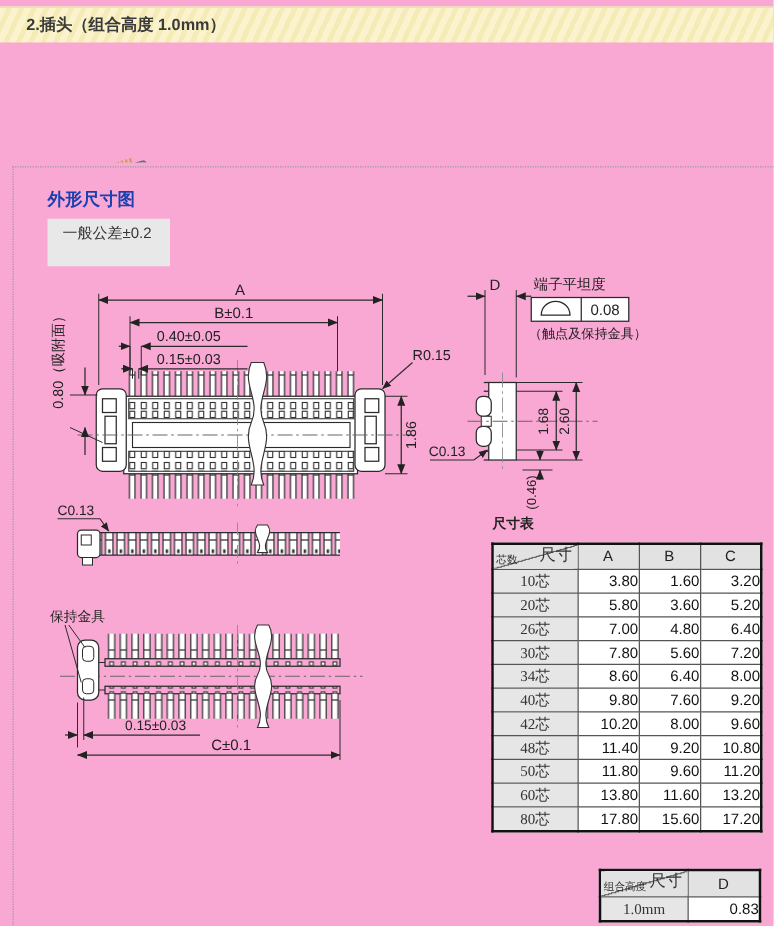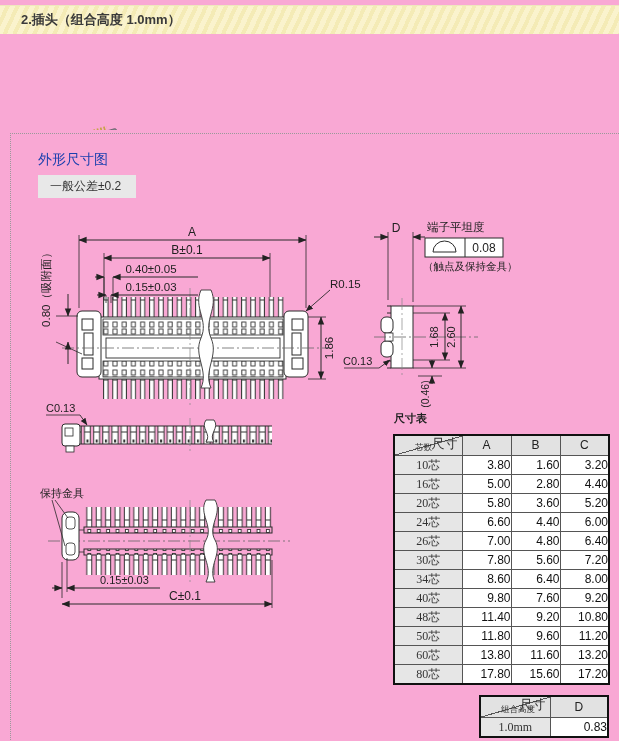--- a/index.html
+++ b/index.html
@@ -6,42 +6,42 @@
   #screen{position:relative;width:619px;height:741px;overflow:hidden;background:#f9a8d4;
           font-family:"Liberation Sans","DejaVu Sans",sans-serif;color:#222;}
   
   .secbar{position:absolute;left:0;top:5px;width:619px;height:28px;
           background:repeating-linear-gradient(115deg,#faf3cd 0 5px,#f4ebb6 5px 9px);
           border-top:1px solid #efe7bd;}
   .secbar .t{font-size:13px;font-weight:bold;color:#3a3a3a;line-height:28px;padding-left:21px;}
   
   .panel{position:absolute;left:10px;top:133px;width:680px;height:680px;
          border-top:1px dotted #9a9a9a;border-left:1px dotted #9a9a9a;}
-  .h2{position:absolute;left:38px;top:151px;font-size:14px;font-weight:normal;color:#1a3fae;}
+  .h2{position:absolute;left:38px;top:151px;font-size:14px;font-weight:bold;color:#1a3fae;}
   .chip{position:absolute;left:38px;top:175px;background:#e8e8e8;color:#333;
-        font-size:12px;padding:3px 15px 3px 12px;}
+        font-size:12px;padding:3px 15px 18px 12px;}
   
   .draw{position:absolute;left:0;top:0;width:619px;height:741px;}
   svg text{font-family:"Liberation Sans","DejaVu Sans",sans-serif;fill:#222;}
   
   .tblttl{position:absolute;left:394px;top:411px;font-size:11px;font-weight:bold;color:#222;}
   table.dim{border-collapse:collapse;table-layout:fixed;background:#fff;}
   table.dim{border:2px solid #111;}
   table.dim td,table.dim th{border:1px solid #555;font-size:12px;font-weight:normal;
         height:18px;padding:0;line-height:14px;overflow:hidden;}
   .size-tbl{position:absolute;left:393px;top:434px;width:215px;}
   .ht-tbl{position:absolute;left:479px;top:695px;width:128px;}
   td.hd{background:#e2e2e2;text-align:center;}
   td.lbl{background:#e6e6e6;text-align:center;font-size:11.5px;color:#333;font-family:Liberation Serif, serif;}
   td.num{text-align:right;padding-right:9px;color:#111;}
   td.corner{background:
       linear-gradient(to bottom right,transparent 48.8%,#555 48.8%,#555 51.5%,transparent 51.5%),#e2e2e2;
       position:relative;}
   td.corner .ct{position:absolute;top:1px;right:4px;font-size:13px;color:#333;}
-  td.corner .cb{position:absolute;bottom:1px;left:20px;font-size:8.5px;color:#333;}
+  td.corner .cb{position:absolute;bottom:1px;left:2px;font-size:8.5px;color:#333;}
 </style>
 </head>
 <body>
 
 <div id="screen">
 
   <div class="secbar">
     <div class="t">2.插头（组合高度 1.0mm）</div>
   </div>
 
@@ -262,38 +262,26 @@
       <td class="hd">B</td>
       <td class="hd">C</td>
     </tr>
     <tr>
           <td class="lbl">10芯</td>
           <td class="num">3.80</td>
           <td class="num">1.60</td>
           <td class="num">3.20</td>
         </tr>
     <tr>
-          <td class="lbl">16芯</td>
-          <td class="num">5.00</td>
-          <td class="num">2.80</td>
-          <td class="num">4.40</td>
-        </tr>
-    <tr>
           <td class="lbl">20芯</td>
           <td class="num">5.80</td>
           <td class="num">3.60</td>
           <td class="num">5.20</td>
         </tr>
     <tr>
-          <td class="lbl">24芯</td>
-          <td class="num">6.60</td>
-          <td class="num">4.40</td>
-          <td class="num">6.00</td>
-        </tr>
-    <tr>
           <td class="lbl">26芯</td>
           <td class="num">7.00</td>
           <td class="num">4.80</td>
           <td class="num">6.40</td>
         </tr>
     <tr>
           <td class="lbl">30芯</td>
           <td class="num">7.80</td>
           <td class="num">5.60</td>
           <td class="num">7.20</td>
@@ -302,20 +290,26 @@
           <td class="lbl">34芯</td>
           <td class="num">8.60</td>
           <td class="num">6.40</td>
           <td class="num">8.00</td>
         </tr>
     <tr>
           <td class="lbl">40芯</td>
           <td class="num">9.80</td>
           <td class="num">7.60</td>
           <td class="num">9.20</td>
+        </tr>
+    <tr>
+          <td class="lbl">42芯</td>
+          <td class="num">10.20</td>
+          <td class="num">8.00</td>
+          <td class="num">9.60</td>
         </tr>
     <tr>
           <td class="lbl">48芯</td>
           <td class="num">11.40</td>
           <td class="num">9.20</td>
           <td class="num">10.80</td>
         </tr>
     <tr>
           <td class="lbl">50芯</td>
           <td class="num">11.80</td>

